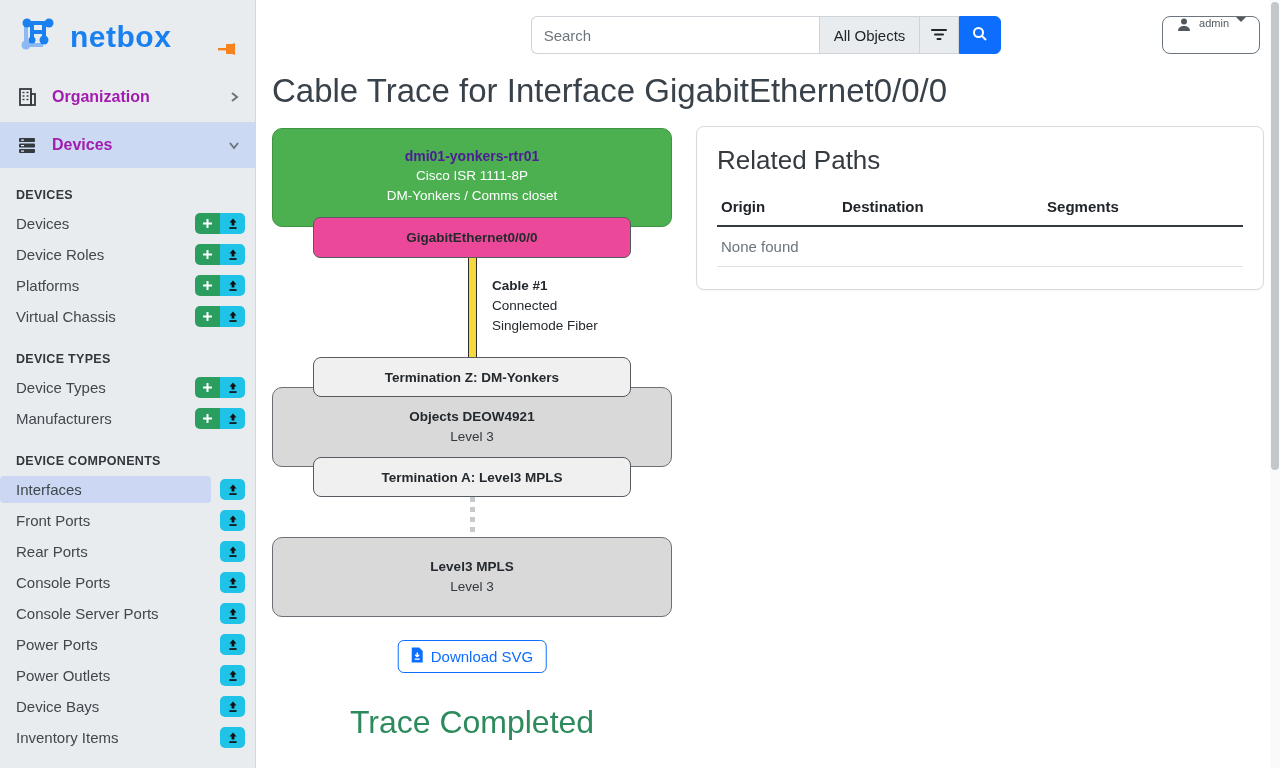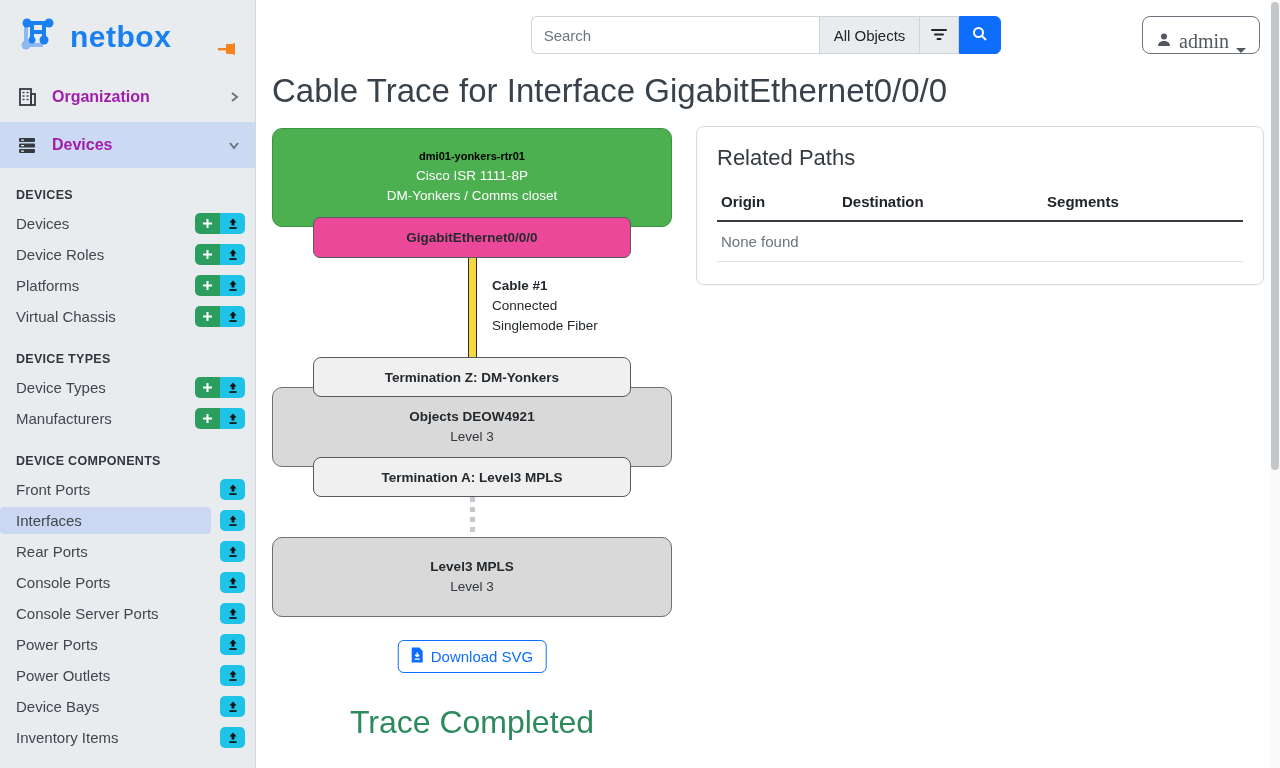--- a/index.html
+++ b/index.html
@@ -80,23 +80,23 @@
     width: 40px; height: 38px; background: #e9ecef; border: 1px solid #ced4da;
     display: flex; align-items: center; justify-content: center; cursor: pointer;
   }
   .search-btn {
     width: 42px; height: 38px; background: #0d6efd; border: 1px solid #0d6efd;
     border-radius: 0 6px 6px 0; display: flex; align-items: center; justify-content: center;
     cursor: pointer;
   }
   .topbar-right { flex: 1; display: flex; justify-content: flex-end; }
   .user-btn {
-    display: flex; align-items: flex-end; gap: 7px; height: 38px; padding: 0 13px;
+    display: flex; align-items: flex-start; gap: 7px; height: 38px; padding: 0 13px;
     background: #fff; border: 1px solid #6c757d; border-radius: 8px;
-    font-size: 20px; color: #52585e; cursor: pointer; font-family: Liberation Serif, serif;
+    font-size: 11px; color: #52585e; cursor: pointer;
   }
   .caret-down {
     width: 0; height: 0; border-left: 5px solid transparent;
     border-right: 5px solid transparent; border-top: 5px solid #52585e;
   }
 
   .page-title {
     padding: 12px 16px 0 16px; font-size: 33px; font-weight: 400; color: #39424a;
   }
 
@@ -104,21 +104,21 @@
 
   
   .trace-col { width: 400px; min-width: 400px; }
   .trace-canvas { position: relative; width: 400px; height: 560px; margin-top: 18px; }
   .tbox { position: absolute; text-align: center; }
   .device-box {
     left: 0; top: 0; width: 400px; height: 99px;
     background: #4caf50; border: 1px solid #3d9441; border-radius: 10px;
     padding-top: 17px; line-height: 20px; z-index: 1;
   }
-  .device-name { font-size: 11px; font-weight: 700; color: #000000; }
+  .device-name { font-size: 14px; font-weight: 700; color: #4c1d95; }
   .device-line { font-size: 13.5px; color: #ffffff; }
   .iface-box {
     left: 41px; top: 89px; width: 318px; height: 41px;
     background: #ec4899; border: 1px solid #565c61; border-radius: 7px;
     display: flex; align-items: center; justify-content: center;
     font-size: 13.5px; font-weight: 700; color: #24292e; z-index: 3;
   }
   .cable-line {
     position: absolute; left: 196px; top: 130px; width: 9px; height: 99px;
     background: #f5d93c; border-left: 1.5px solid #2b2b2b; border-right: 1.5px solid #2b2b2b;
@@ -157,21 +157,21 @@
     margin-top: 16px; text-align: center; font-size: 32px; color: #2d8a5c; font-weight: 400;
   }
 
   
   .related-card {
     flex: 1; margin-top: 16px; background: #fff;
     border: 1px solid #d8dbde; border-radius: 8px;
     padding: 18px 20px 22px 20px;
     box-shadow: 0 1px 2px rgba(0,0,0,0.04);
   }
-  .related-title { font-size: 22px; font-weight: 500; color: #343a40; margin-bottom: 14px; }
+  .related-title { font-size: 26px; font-weight: 500; color: #343a40; margin-bottom: 14px; }
   .related-table { width: 100%; border-collapse: collapse; }
   .related-table th {
     text-align: left; font-size: 15px; font-weight: 700; color: #212529;
     padding: 8px 4px 10px 4px; border-bottom: 2px solid #343a40;
   }
   .related-table td {
     font-size: 15px; color: #6c757d; padding: 11px 4px;
     border-bottom: 1px solid #dee2e6;
   }
   .th-origin { width: 23%; } .th-dest { width: 39%; } .th-seg { width: 38%; }
@@ -377,33 +377,33 @@
             <path d="M6 0.5 L9.5 4.5 H7.4 V7.6 H4.6 V4.5 H2.5 Z" fill="#111"></path>
             <rect x="2.4" y="9.2" width="7.2" height="1.7" fill="#111"></rect>
           </svg>
         </button>
     </div>
   </div>
 
   <div class="side-section-header">DEVICE COMPONENTS</div>
 
   <div class="srow">
-    <div class="srow-main">
-        <span class="srow-label">Front Ports</span>
-      </div>
-    <button class="mini-btn btn-import solo">
-        <svg width="12" height="12" viewBox="0 0 12 12">
-          <path d="M6 0.5 L9.5 4.5 H7.4 V7.6 H4.6 V4.5 H2.5 Z" fill="#111"></path>
-          <rect x="2.4" y="9.2" width="7.2" height="1.7" fill="#111"></rect>
-        </svg>
-      </button>
-  </div>
-  <div class="srow">
     <div class="srow-main active">
         <span class="srow-label">Interfaces</span>
+      </div>
+    <button class="mini-btn btn-import solo">
+        <svg width="12" height="12" viewBox="0 0 12 12">
+          <path d="M6 0.5 L9.5 4.5 H7.4 V7.6 H4.6 V4.5 H2.5 Z" fill="#111"></path>
+          <rect x="2.4" y="9.2" width="7.2" height="1.7" fill="#111"></rect>
+        </svg>
+      </button>
+  </div>
+  <div class="srow">
+    <div class="srow-main">
+        <span class="srow-label">Front Ports</span>
       </div>
     <button class="mini-btn btn-import solo">
         <svg width="12" height="12" viewBox="0 0 12 12">
           <path d="M6 0.5 L9.5 4.5 H7.4 V7.6 H4.6 V4.5 H2.5 Z" fill="#111"></path>
           <rect x="2.4" y="9.2" width="7.2" height="1.7" fill="#111"></rect>
         </svg>
       </button>
   </div>
   <div class="srow">
     <div class="srow-main">

